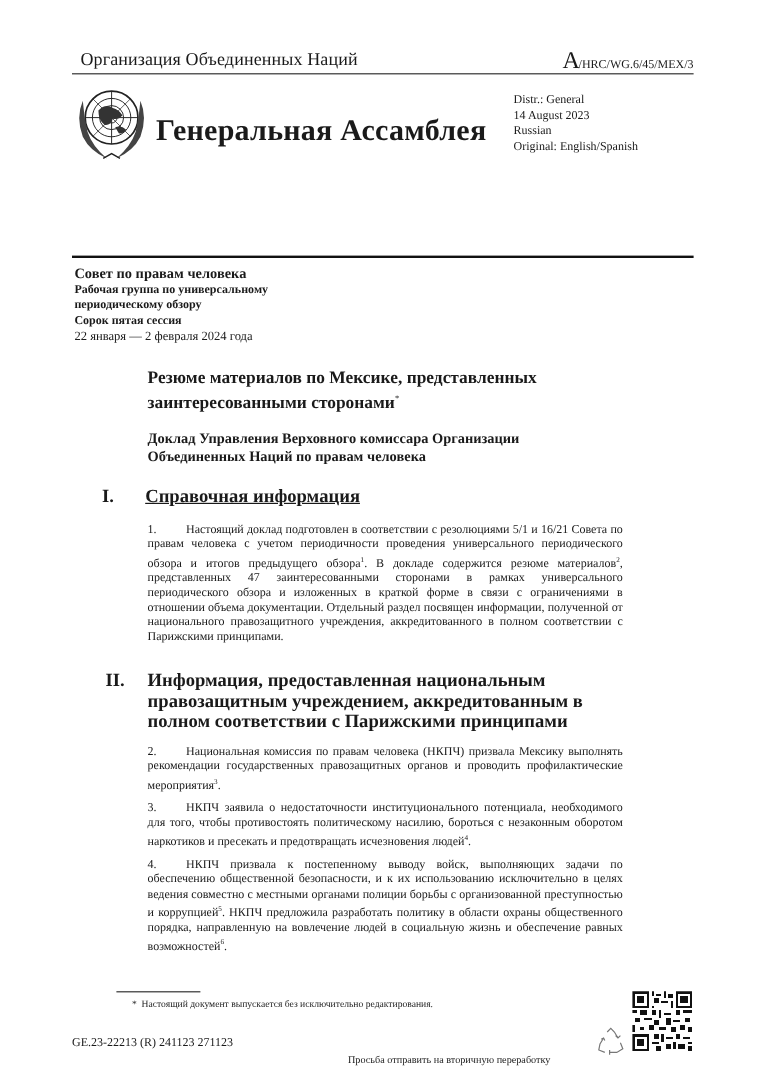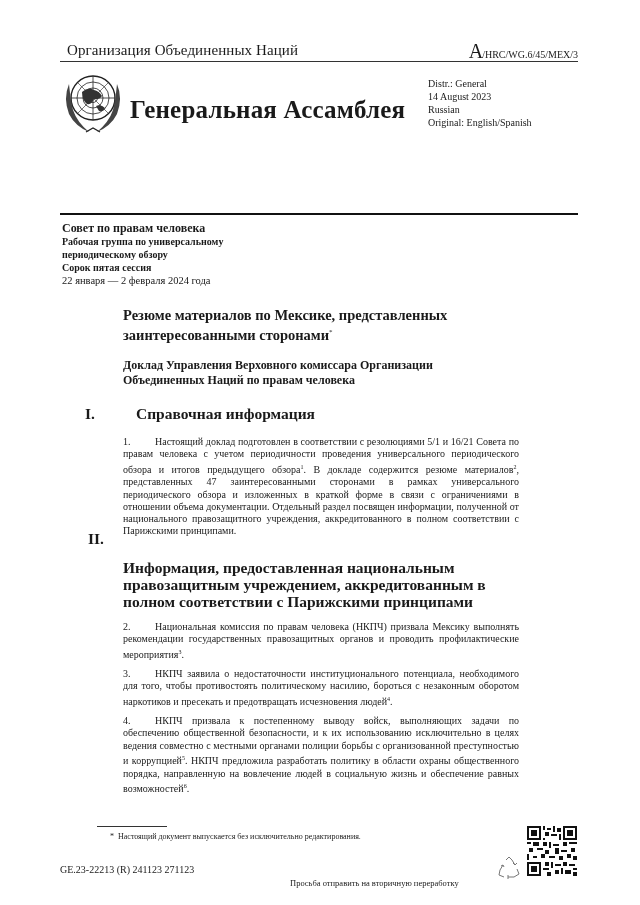--- a/index.html
+++ b/index.html
@@ -79,25 +79,25 @@
   <div class="b2">Рабочая группа по универсальному</div>
   <div class="b2">периодическому обзору</div>
   <div class="b2">Сорок пятая сессия</div>
   <div class="n">22 января — 2 февраля 2024 года</div>
 </div>
 
 <div class="abs title"><span>Резюме материалов по Мексике, представленных заинтересованными сторонами</span><sup>*</sup></div>
 <div class="abs subtitle">Доклад Управления Верховного комиссара Организации Объединенных Наций по правам человека</div>
 
 <div class="abs h-num" style="left:85px; top:405px;">I.</div>
-<div class="abs h-text" style="left:136px; top:405px; width:400px;">Справочная информация</div>
+<div class="abs h-text" style="left:121px; top:405px; width:400px;text-decoration:underline;">Справочная информация</div>
 
 <div class="abs para" style="top:436px;"><span class="pn">1.</span><span>Настоящий доклад подготовлен в соответствии с резолюциями 5/1 и 16/21 Совета по правам человека с учетом периодичности проведения универсального периодического обзора и итогов предыдущего обзора</span><sup>1</sup><span>. В докладе содержится резюме материалов</span><sup>2</sup><span>, представленных 47 заинтересованными сторонами в рамках универсального периодического обзора и изложенных в краткой форме в связи с ограничениями в отношении объема документации. Отдельный раздел посвящен информации, полученной от национального правозащитного учреждения, аккредитованного в полном соответствии с Парижскими принципами.</span></div>
 
-<div class="abs h-num" style="left:88px; top:530px;">II.</div>
+<div class="abs h-num" style="left:88px; top:559px;">II.</div>
 <div class="abs h-text" style="left:123px; top:559px; width:370px;">Информация, предоставленная национальным правозащитным учреждением, аккредитованным в полном соответствии с Парижскими принципами</div>
 
 <div class="abs para" style="top:621px;"><span class="pn">2.</span><span>Национальная комиссия по правам человека (НКПЧ) призвала Мексику выполнять рекомендации государственных правозащитных органов и проводить профилактические мероприятия</span><sup>3</sup><span>.</span></div>
 
 <div class="abs para" style="top:668px;"><span class="pn">3.</span><span>НКПЧ заявила о недостаточности институционального потенциала, необходимого для того, чтобы противостоять политическому насилию, бороться с незаконным оборотом наркотиков и пресекать и предотвращать исчезновения людей</span><sup>4</sup><span>.</span></div>
 
 <div class="abs para" style="top:715px;"><span class="pn">4.</span><span>НКПЧ призвала к постепенному выводу войск, выполняющих задачи по обеспечению общественной безопасности, и к их использованию исключительно в целях ведения совместно с местными органами полиции борьбы с организованной преступностью и коррупцией</span><sup>5</sup><span>. НКПЧ предложила разработать политику в области охраны общественного порядка, направленную на вовлечение людей в социальную жизнь и обеспечение равных возможностей</span><sup>6</sup><span>.</span></div>
 
 <div class="abs fn-rule"></div>
 <div class="abs footnote"><span>*</span>&nbsp;&nbsp;<span>Настоящий документ выпускается без исключительно редактирования.</span></div>

